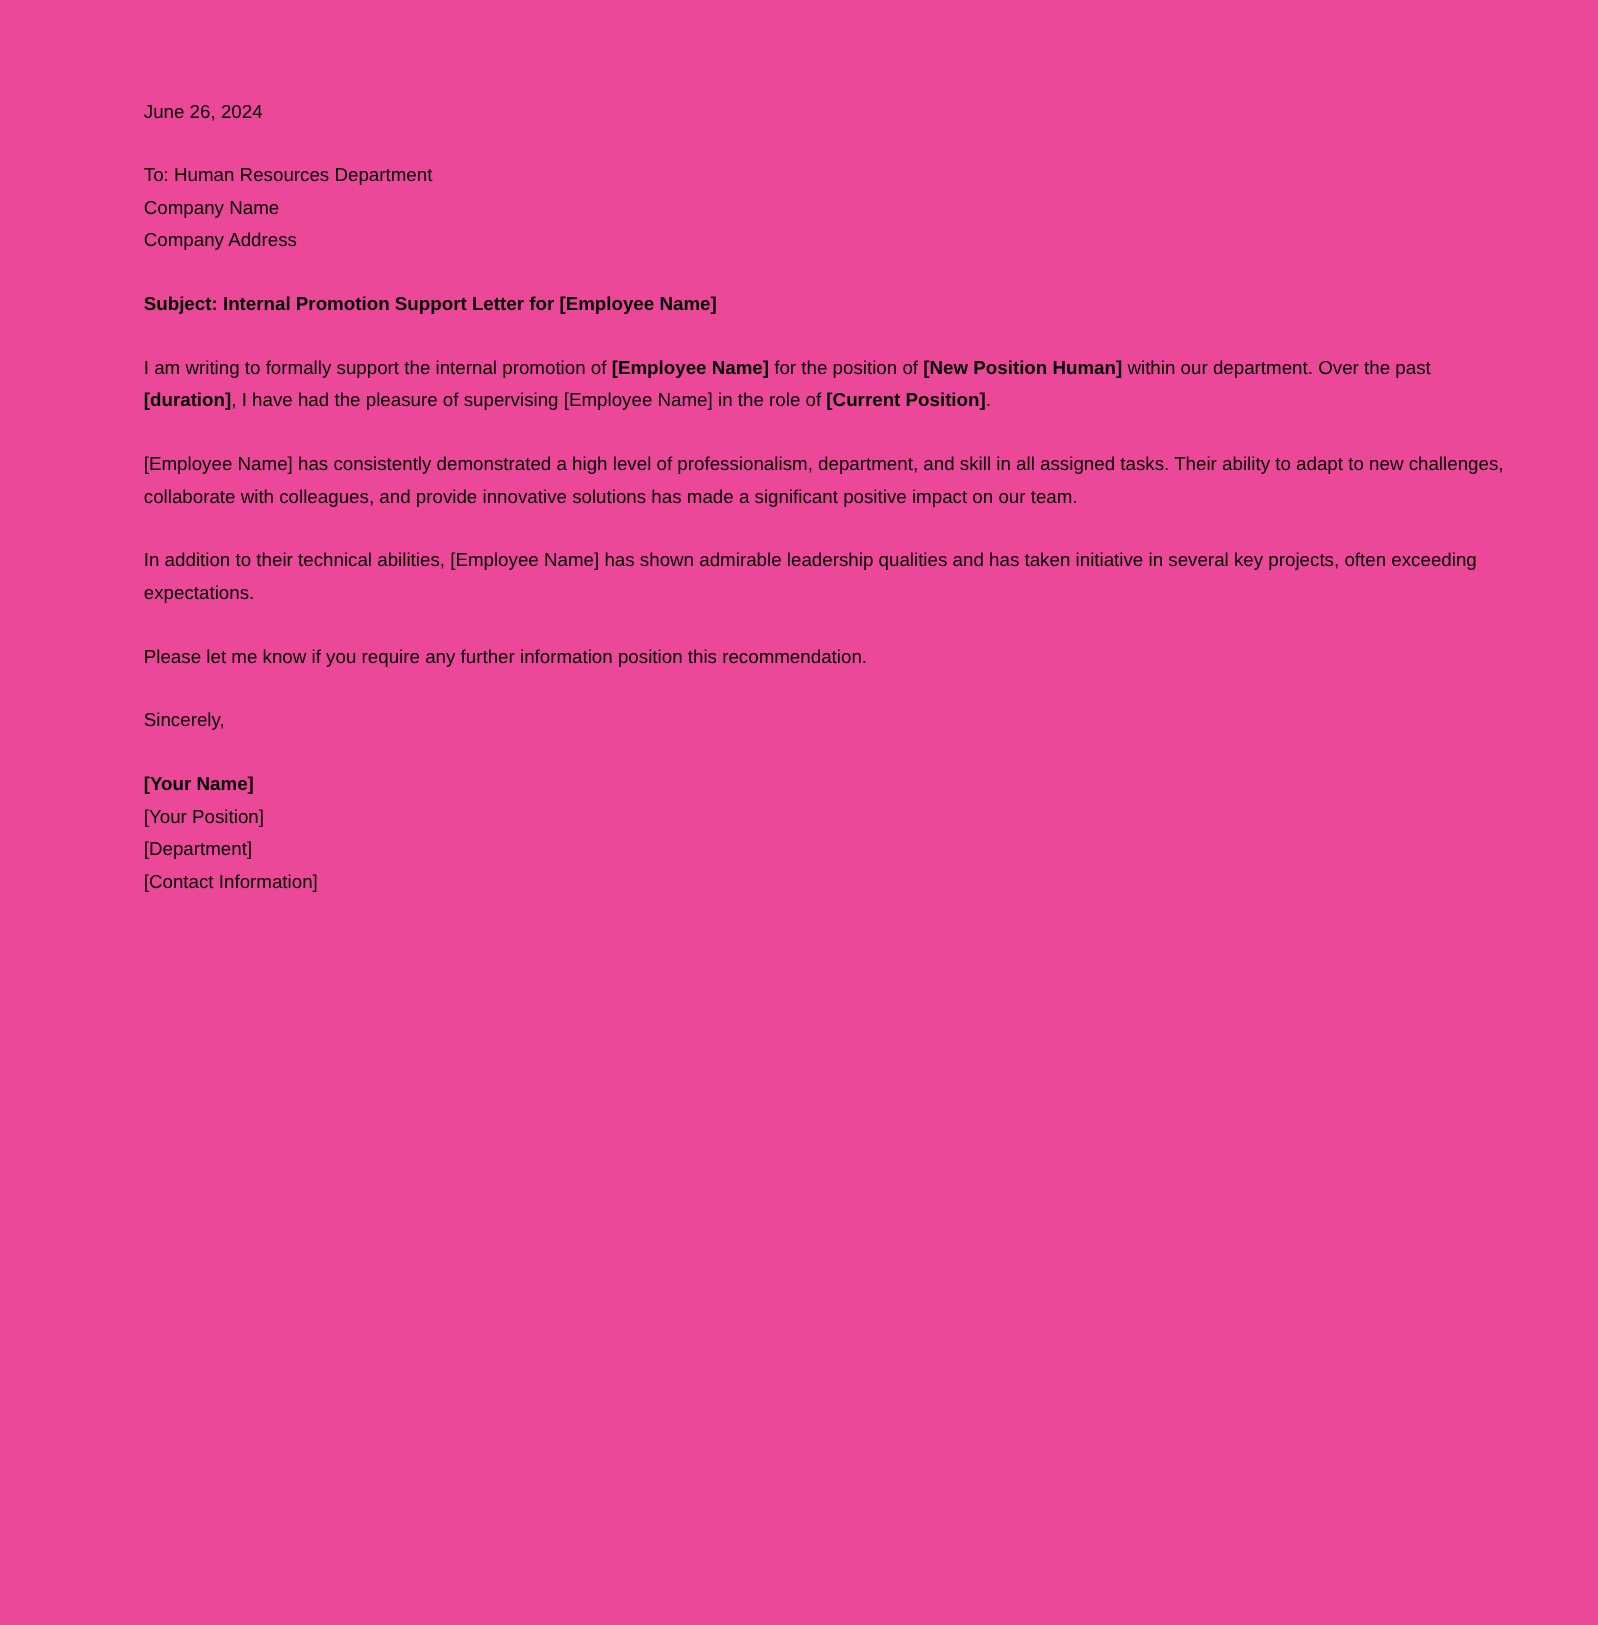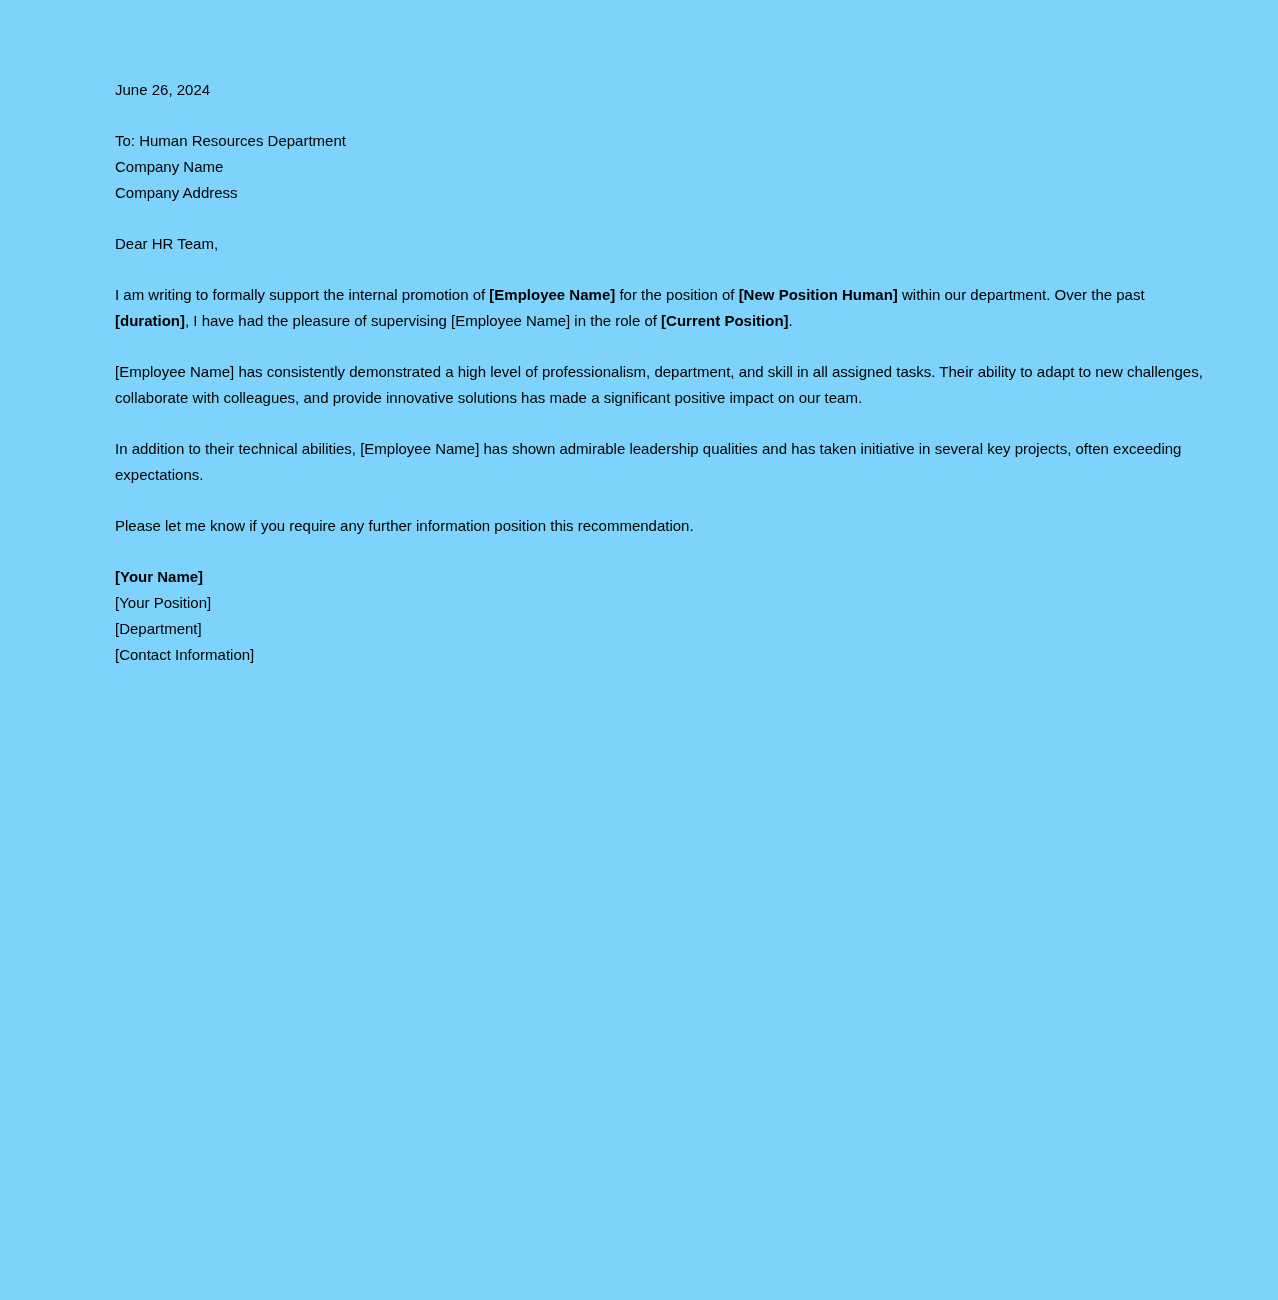--- a/index.html
+++ b/index.html
@@ -4,21 +4,21 @@
 <style>
   html, body {
     margin: 0;
     padding: 0;
     background: #ffffff;
   }
   .page {
     position: relative;
     width: 1278px;
     height: 1300px;
-    background: #7dd3fc;
+    background: #ec4899;
     box-sizing: border-box;
     padding: 77px 59px 0 115px;
     font-family: "Liberation Sans", sans-serif;
     font-size: 15px;
     line-height: 26px;
     color: #000000;
     overflow: hidden;
   }
   .page p {
     margin: 0 0 25px 0;
@@ -38,30 +38,31 @@
 </style>
 </head>
 <body>
 
 <div class="page">
 
   <p>June 26, 2024</p>
 
   <p><span>To: Human Resources Department</span><br><span>Company Name</span><br><span>Company Address</span></p>
 
+  <p class="subject">Subject: Internal Promotion Support Letter for [Employee Name]</p>
 
-  <p>Dear HR Team,</p>
 
   <div id="letter-body">
       <p><span>I am writing to formally support the internal promotion of </span><b>[Employee Name]</b><span> for the position of </span><b>[New Position Human]</b><span> within our department. Over the past </span><b>[duration]</b><span>, I have had the pleasure of supervising [Employee Name] in the role of </span><b>[Current Position]</b><span>.</span></p>
       <p><span>[Employee Name] has consistently demonstrated a high level of professionalism, department, and skill in all assigned tasks. Their ability to adapt to new challenges, collaborate with colleagues, and provide innovative solutions has made a significant positive impact on our team.</span></p>
       <p><span>In addition to their technical abilities, [Employee Name] has shown admirable leadership qualities and has taken initiative in several key projects, often exceeding expectations.</span></p>
       <p><span>Please let me know if you require any further information position this recommendation.</span></p>
     </div>
 
+  <p>Sincerely,</p>
 
   <div class="signature">
     <p class="bold">[Your Name]</p>
     <p>[Your Position]</p>
     <p>[Department]</p>
     <p>[Contact Information]</p>
   </div>
 
 </div>
 

